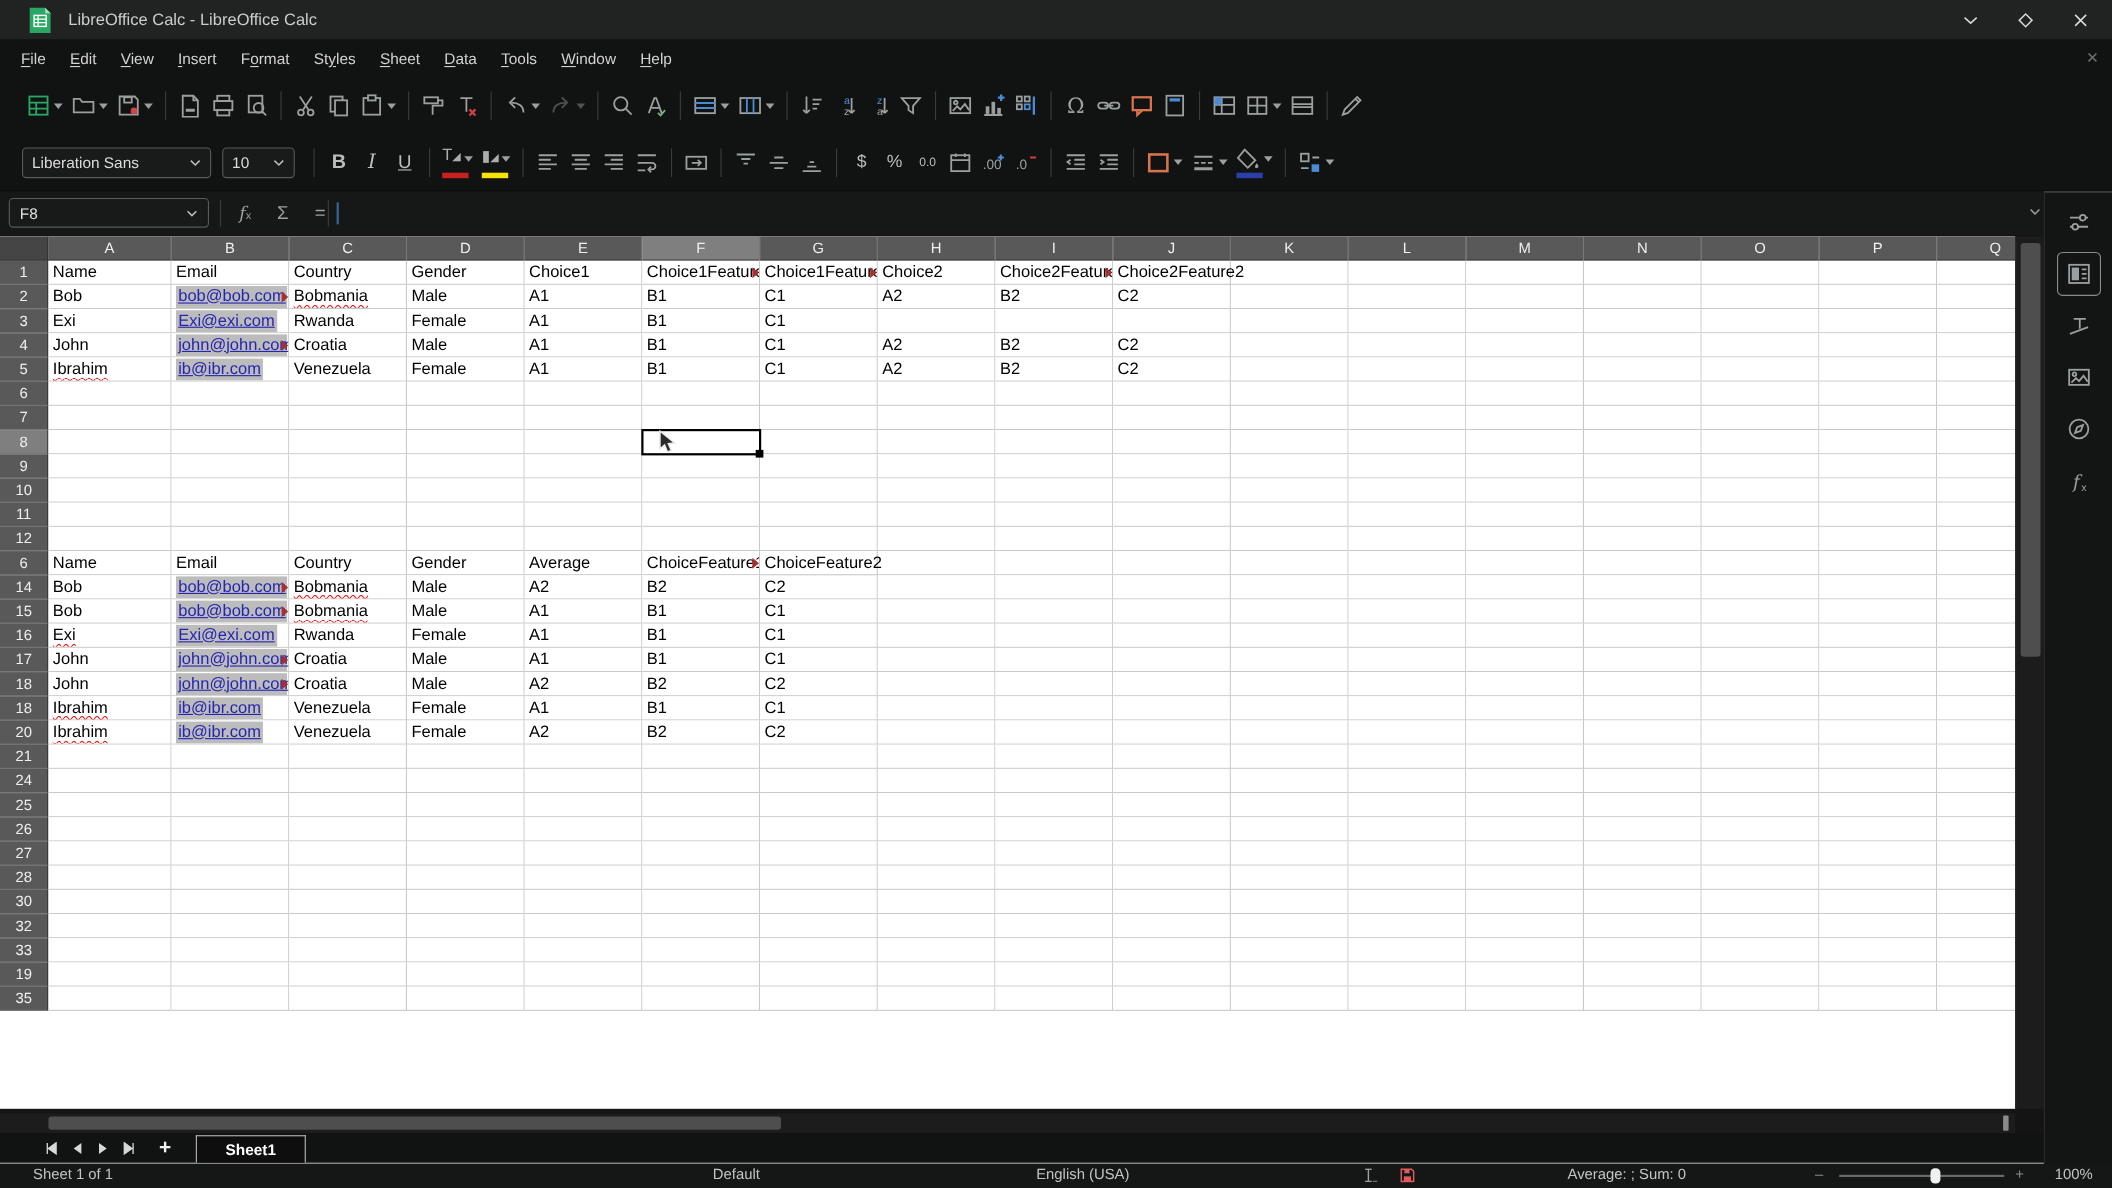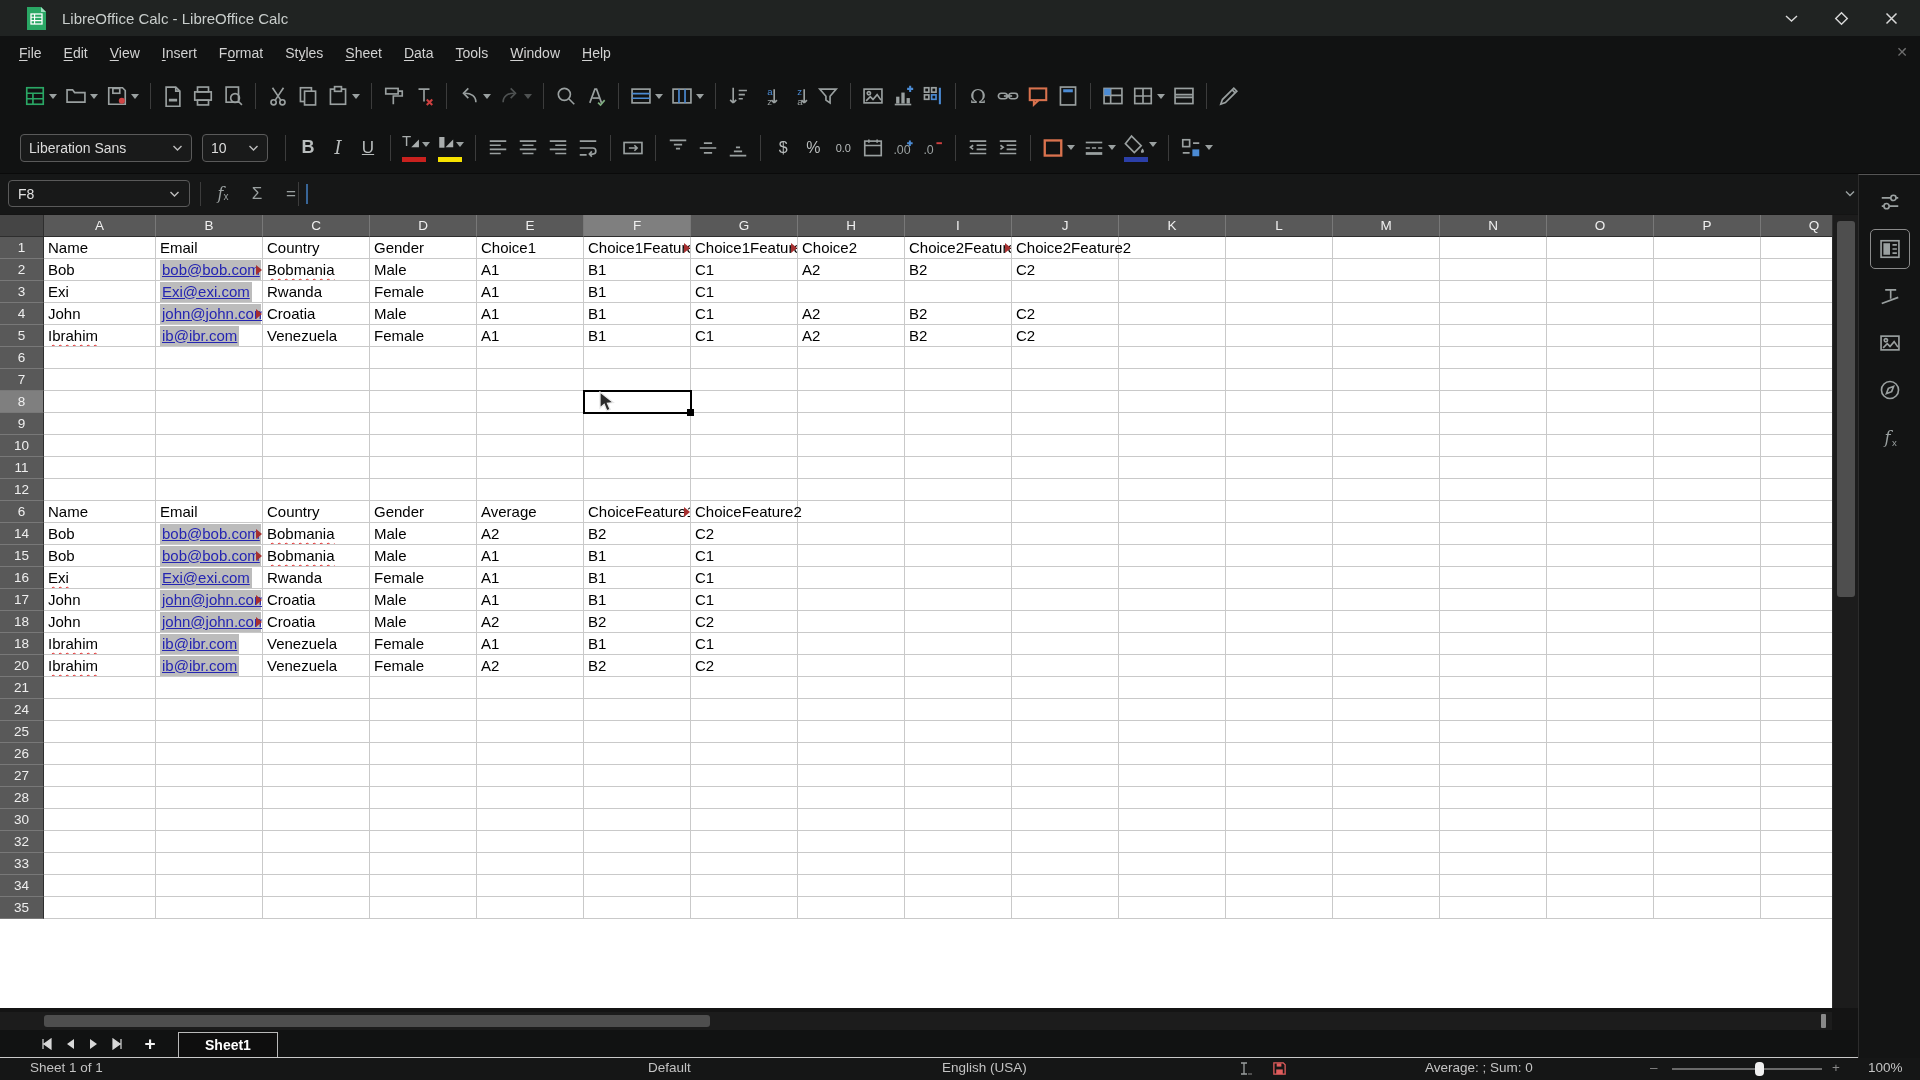--- a/index.html
+++ b/index.html
@@ -1463,21 +1463,21 @@
       <div class="cell" style="width: 107px;"></div>
       <div class="cell" style="width: 107px;"></div>
       <div class="cell" style="width: 107px;"></div>
       <div class="cell" style="width: 107px;"></div>
       <div class="cell" style="width: 107px;"></div>
       <div class="cell" style="width: 107px;"></div>
       <div class="cell" style="width: 107px;"></div>
       <div class="cell" style="width: 107px;"></div>
     </div>
     <div class="grow">
-      <div class="rhead">34</div>
+      <div class="rhead">19</div>
       <div class="cell" style="width: 112px;"></div>
       <div class="cell" style="width: 107px;"></div>
       <div class="cell" style="width: 107px;"></div>
       <div class="cell" style="width: 107px;"></div>
       <div class="cell" style="width: 107px;"></div>
       <div class="cell" style="width: 107px;"></div>
       <div class="cell" style="width: 107px;"></div>
       <div class="cell" style="width: 107px;"></div>
       <div class="cell" style="width: 107px;"></div>
       <div class="cell" style="width: 107px;"></div>

